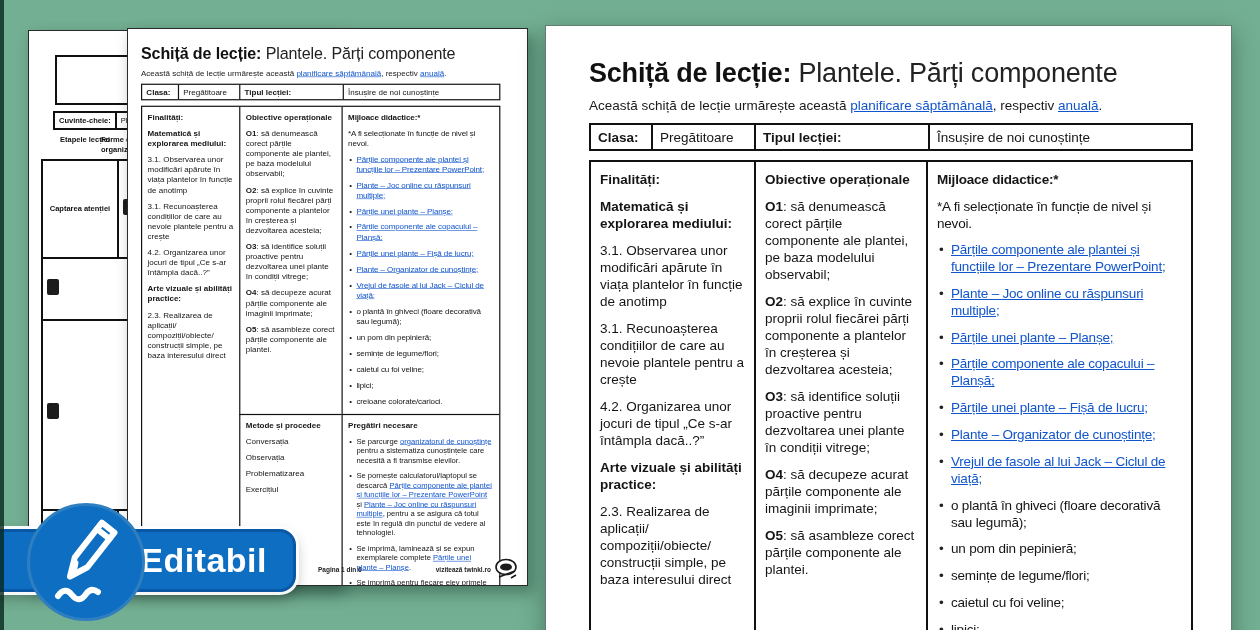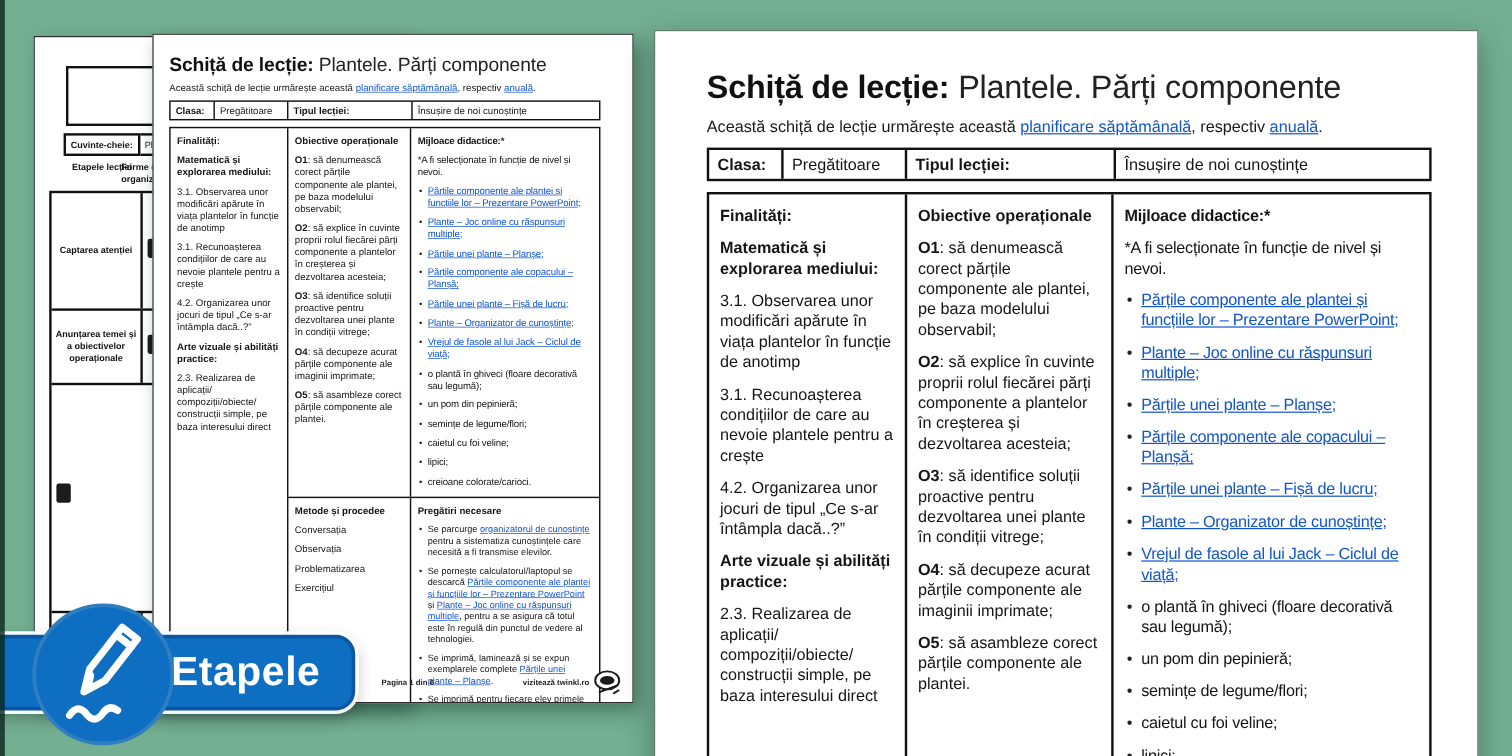--- a/index.html
+++ b/index.html
@@ -87,21 +87,20 @@
   <div class="bp-h" style="left:25px; top:104px; width:62px;">Etapele lecției</div>
   <div class="bp-h" style="left:72px; top:104px; width:56px; text-align:left;">Forme de organizare</div>
   <div class="bp-table">
     <div class="bp-row" style="height:98px;">
       <div class="bp-c1">Captarea atenției</div>
       <div class="bp-c2">
           <div class="bp-icon" style="top:38px;"></div>
         </div>
     </div>
     <div class="bp-row" style="height:62px;">
-      <div class="bp-c1">Anunțarea temei și a obiectivelor operaționale</div>
       <div class="bp-c2">
           <div class="bp-icon" style="top:20px;"></div>
         </div>
     </div>
     <div class="bp-row" style="height:190px;">
       <div class="bp-c2">
           <div class="bp-icon" style="top:82px;"></div>
         </div>
     </div>
     <div class="bp-row" style="height:70px;">
@@ -248,21 +247,21 @@
         <li><span>lipici;</span></li>
 
       </ul>
     </div>
 
   </div>
 </div>
 </div>
 
 <div class="badge-band">
-  <span class="blabel">Etapele</span>
+  <span class="blabel">Editabil</span>
 </div>
 <div class="badge-circle">
   <svg width="100" height="100" viewBox="0 0 100 100">
     <g fill="none" stroke="#ffffff" stroke-width="6" stroke-linecap="round" stroke-linejoin="round">
       <g transform="rotate(38 50 44)">
         <path d="M42 8 L42 52 L50 70 L58 52 L58 8 Z"></path>
         <path d="M42 16 L58 16"></path>
         <path d="M46 56 L50 64"></path>
       </g>
       <path d="M22 84 q7 -10 14 -1 q7 9 14 -1 q5 -7 12 -2"></path>

